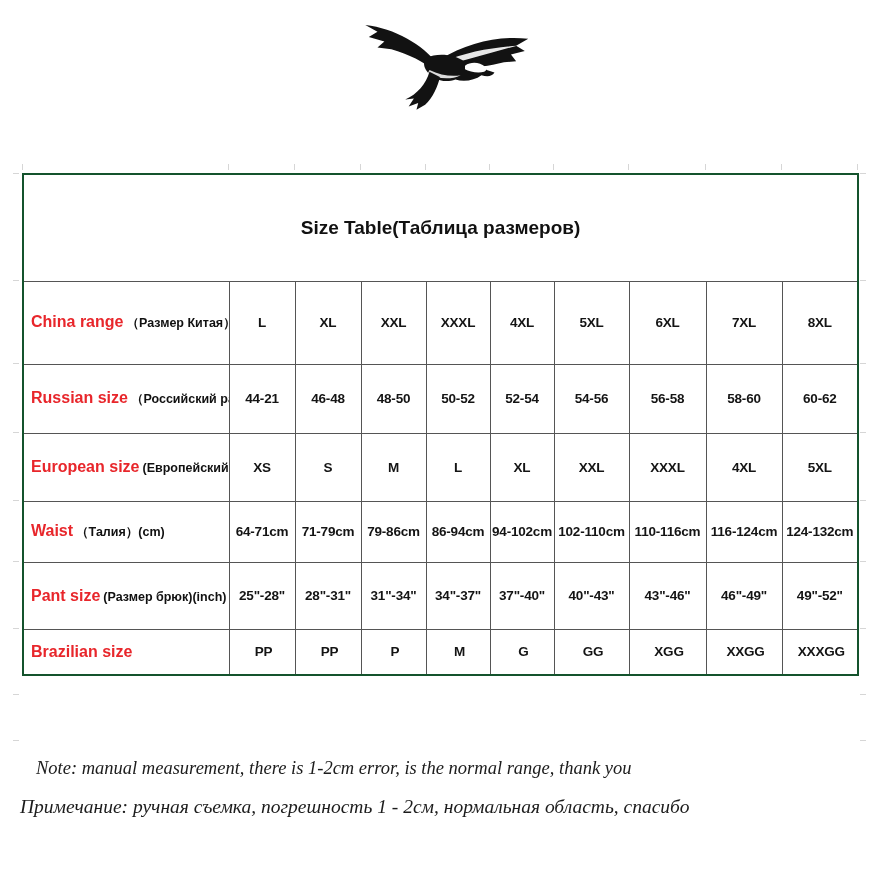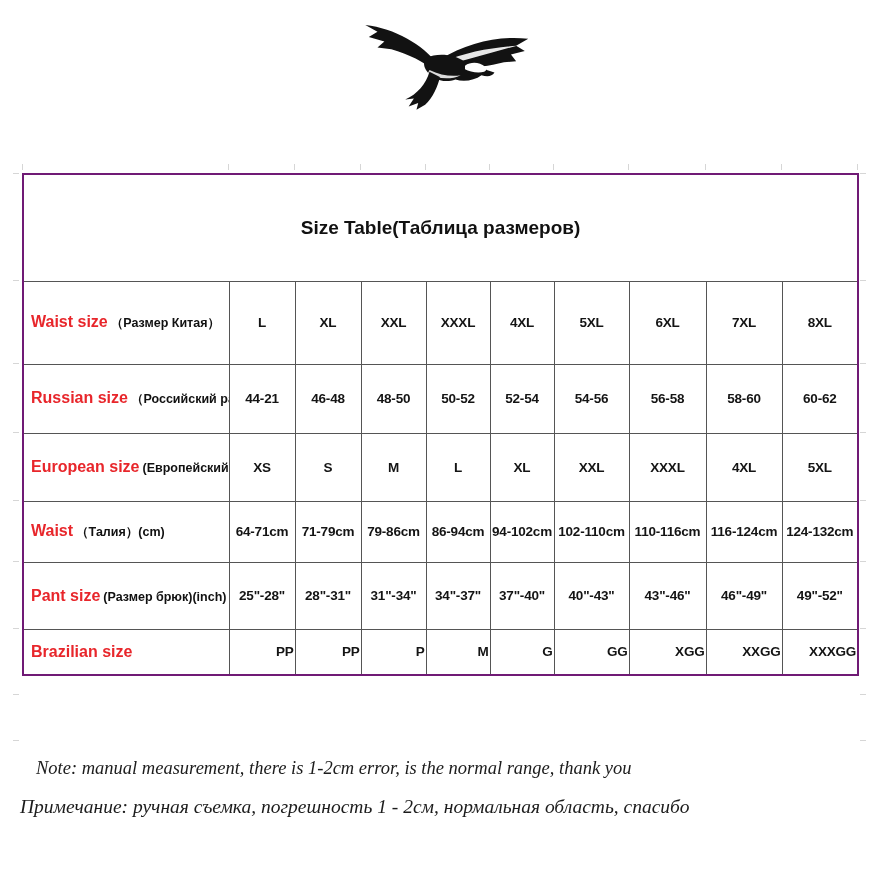--- a/index.html
+++ b/index.html
@@ -12,28 +12,28 @@
   body{font-family:"Liberation Sans",sans-serif;color:var(--ink);}
   .page{position:relative;width:877px;height:877px;background:#fff;overflow:hidden;}
 
   
   .logo-block{position:absolute;top:18px;left:0;width:877px;text-align:center;}
   .logo-block svg{display:inline-block;}
   .brand-name{margin-top:0px;font-size:22px;letter-spacing:1.5px;color:#0d0d0d;font-weight:400;}
 
   
   .table-wrap{position:absolute;left:22px;top:173px;width:835px;}
-  table.size-table{border-collapse:collapse;table-layout:fixed;width:835px;border:2px solid #701a75;}
+  table.size-table{border-collapse:collapse;table-layout:fixed;width:835px;border:2px solid #14532d;}
   table.size-table td{border:1.5px solid var(--grid);overflow:hidden;vertical-align:middle;}
   .title-cell{text-align:center;font-weight:bold;font-size:19px;color:#111;}
   .label-cell{padding-left:7px;white-space:nowrap;}
   .label-red{color:var(--label-red);font-weight:bold;font-size:16px;}
   .label-note{color:#111;font-weight:bold;font-size:12.5px;margin-left:3px;}
   .value-cell{text-align:center;font-weight:bold;font-size:13.5px;color:#141414;letter-spacing:-0.2px;}
-  .value-cell.left{text-align:right;padding-left:4px;}
+  .value-cell.left{text-align:center;padding-left:4px;}
 
   
   .tick{position:absolute;background:#d6d6d6;}
   .tick.v{width:1px;height:6px;top:-9px;}
   .tick.h{width:6px;height:1px;left:-9px;}
   .tick.hr{width:6px;height:1px;left:838px;}
 
   
   .note{position:absolute;font-family:"Liberation Serif",serif;font-style:italic;color:#1c1c1c;white-space:nowrap;}
   .note-en{top:758px;left:36px;font-size:18.5px;text-align:center;}
@@ -106,21 +106,21 @@
           <col style="width: 75px;">
           <col style="width: 77px;">
           <col style="width: 76px;">
           <col style="width: 76px;">
         </colgroup>
       <tbody id="rows">
         <tr style="height:107px;">
           <td colspan="10" class="title-cell">Size Table(Таблица размеров)</td>
         </tr>
       <tr style="height: 83px;">
-            <td class="label-cell"><span class="label-red">Waist size</span><span class="label-note">（Размер Китая）</span></td>
+            <td class="label-cell"><span class="label-red">China range</span><span class="label-note">（Размер Китая）</span></td>
             <td class="value-cell">L</td>
             <td class="value-cell">XL</td>
             <td class="value-cell">XXL</td>
             <td class="value-cell">XXXL</td>
             <td class="value-cell">4XL</td>
             <td class="value-cell">5XL</td>
             <td class="value-cell">6XL</td>
             <td class="value-cell">7XL</td>
             <td class="value-cell">8XL</td>
           </tr>

